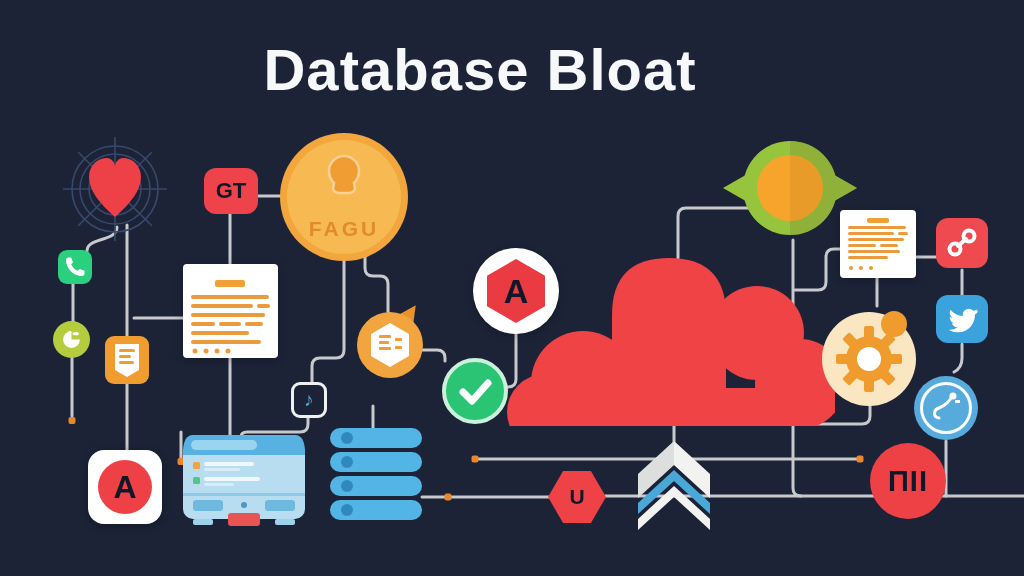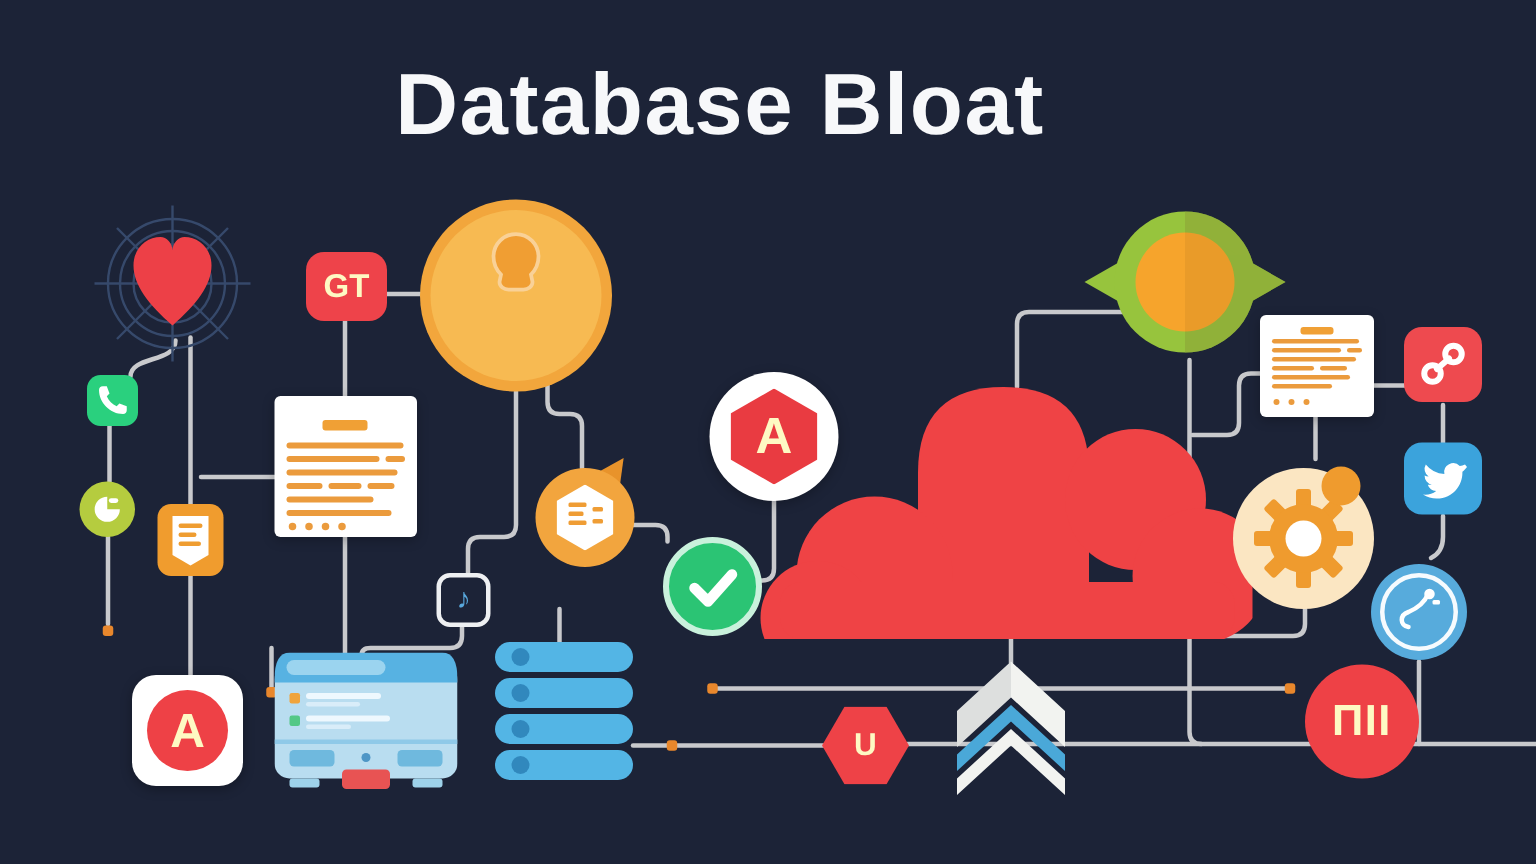--- a/index.html
+++ b/index.html
@@ -2,21 +2,21 @@
 <html><head>
 <meta charset="utf-8">
 <style>
   html,body{margin:0;padding:0;background:#10182a;}
   .stage{position:relative;width:1024px;height:576px;background:#1c2337;overflow:hidden;
          font-family:"Liberation Sans","DejaVu Sans",sans-serif;}
   .ab{position:absolute;}
   .title{top:36px;left:0;width:880px;text-align:center;color:#f7f8fa;
          font-size:58px;font-weight:bold;letter-spacing:1px;margin-left:40px;}
   .badge-label{display:flex;align-items:center;justify-content:center;width:100%;height:100%;
-         color:#fef9c3;font-weight:bold;}
+         color:#0f172a;font-weight:bold;}
   .round{border-radius:50%;}
   .panel{background:#fff;border-radius:4px;box-shadow:0 2px 8px rgba(0,0,0,.25);}
   svg{display:block;}
 </style>
 </head>
 <body>
 
 <div class="stage">
 
   <svg class="ab" style="left:0;top:0" width="1024" height="576" viewBox="0 0 1024 576">
@@ -130,20 +130,22 @@
   <div class="ab" style="left:204px;top:168px;width:54px;height:46px;background:#ee434a;border-radius:12px">
     <span class="badge-label" style="font-size:22px">GT</span>
   </div>
 
   <div class="ab round" style="left:280px;top:133px;width:128px;height:128px;background:#f2a63c">
     <div class="ab round" style="left:7px;top:7px;width:114px;height:114px;background:#f7ba52"></div>
     <svg class="ab" style="left:40px;top:18px" width="48" height="56" viewBox="0 0 48 56">
       <path d="M24 5 a15 15 0 0 1 15 15 c0 5 -2 9 -5 12 l1 5 c0 3 -3 5 -6 5 h-10 c-3 0 -6 -2 -6 -5
                l1 -5 c-3 -3 -5 -7 -5 -12 a15 15 0 0 1 15 -15 z" fill="#f09e33" stroke="#f9d197" stroke-width="2.5"></path>
     </svg>
+    <div class="ab" style="left:0;top:84px;width:128px;text-align:center;color:#e18c2a;
+         font-size:21px;font-weight:bold;letter-spacing:3px">FAGU</div>
   </div>
 
   <div class="ab" style="left:291px;top:382px;width:36px;height:36px;border:3px solid #eef0f2;
        border-radius:9px;box-sizing:border-box;display:flex;align-items:center;justify-content:center">
     <span style="color:#59a8dc;font-size:19px;font-weight:bold">♪</span>
   </div>
 
   <div class="ab" style="left:398px;top:303px;width:22px;height:22px;background:#e8932b;
        clip-path:polygon(0 100%,55% 0,100% 100%);transform:rotate(32deg)"></div>
   <div class="ab round" style="left:357px;top:312px;width:66px;height:66px;background:#f2a53e">

